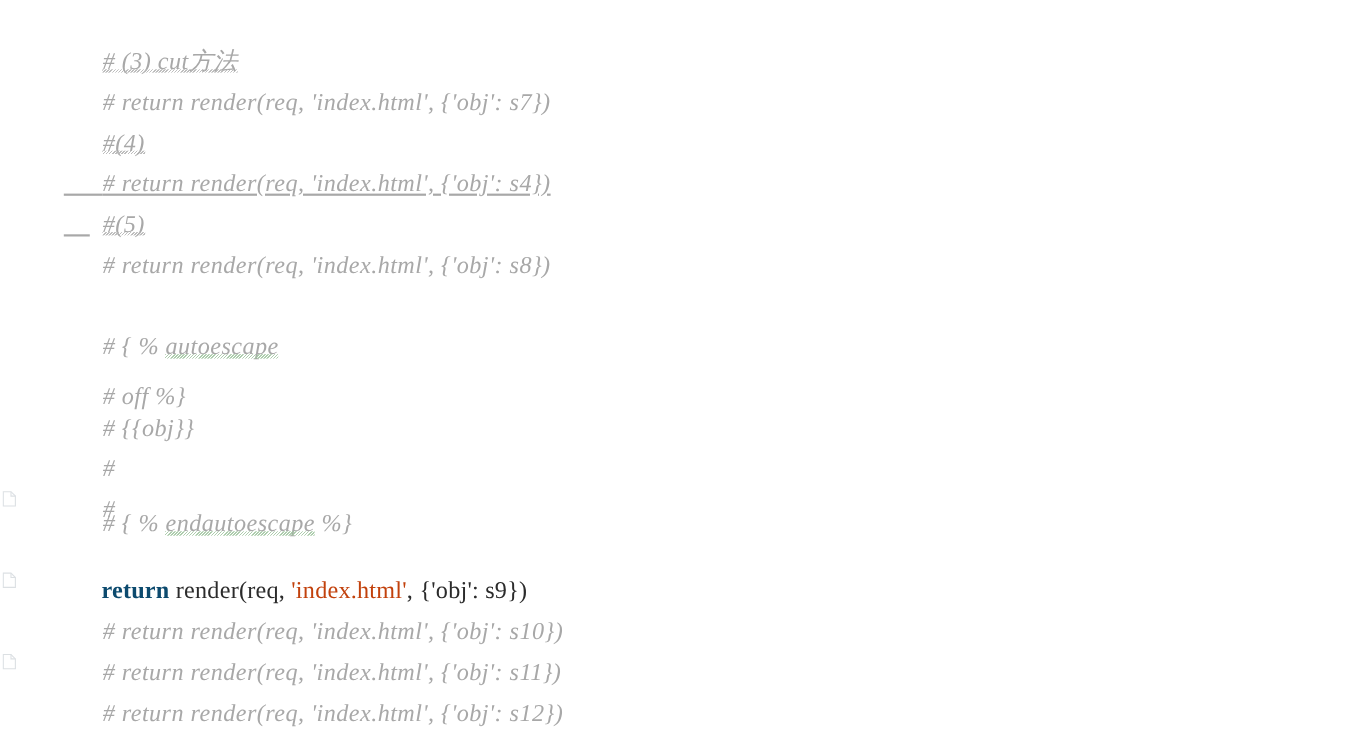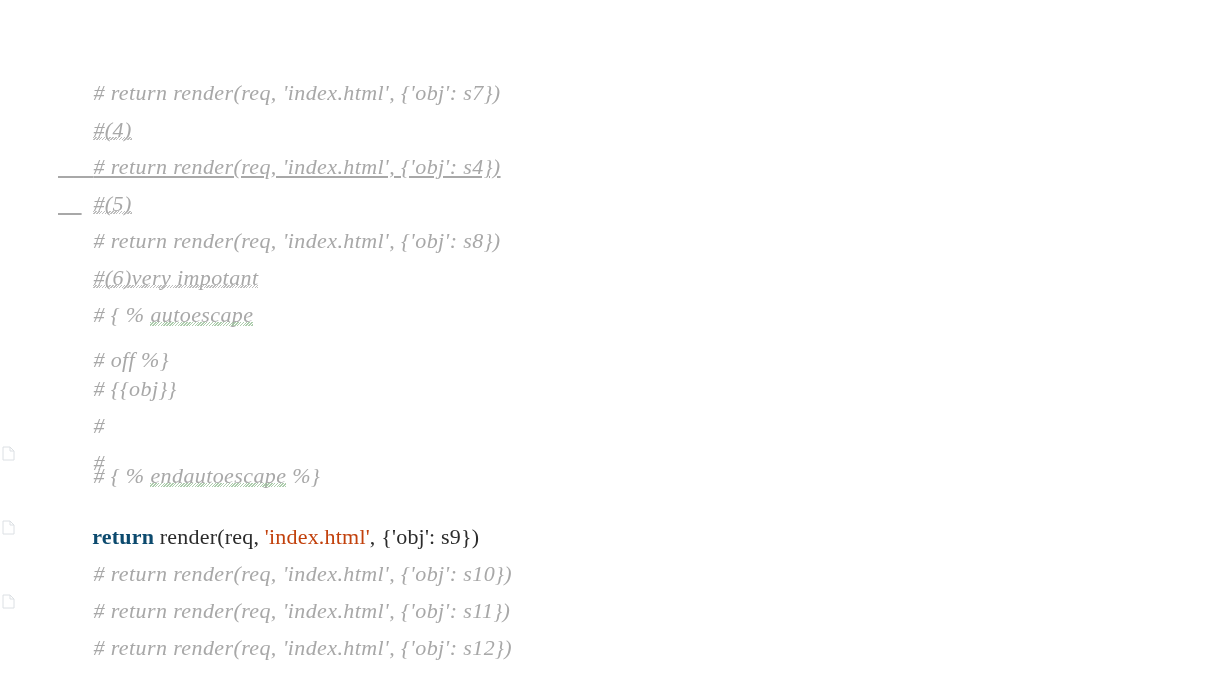--- a/index.html
+++ b/index.html
@@ -135,20 +135,23 @@
     <div class="fold-marker" style="top:594px;">
       <svg width="13" height="15" viewBox="0 0 13 15">
         <path d="M1 1 H8 L12 5 V14 H1 Z" fill="none" stroke="#9aa6b0" stroke-width="1"></path>
         <path d="M8 1 V5 H12" fill="none" stroke="#9aa6b0" stroke-width="1"></path>
       </svg>
     </div>
   </div>
 
   <div class="code-area">
 
+    <div class="code-line line-comment" style="top:0px;">
+      <span class="squiggle squiggle-flat"># (3) cut方法</span>
+    </div>
 
     <div class="code-line line-comment" style="top:37px;">
       <span># return render(req, 'index.html', {'obj': s7})</span>
     </div>
 
     <div class="code-line line-comment" style="top:74px;">
       <span class="squiggle squiggle-flat">#(4)</span>
     </div>
 
     <div class="code-line line-comment" style="top:111px;text-decoration:underline;">
@@ -156,23 +159,20 @@
     </div>
 
     <div class="code-line line-comment" style="top:148px;">
       <span class="squiggle squiggle-flat">#(5)</span>
     </div>
 
     <div class="code-line line-comment" style="top:185px;">
       <span># return render(req, 'index.html', {'obj': s8})</span>
     </div>
 
-    <div class="code-line line-comment" style="top:222px;">
-      <span class="squiggle squiggle-flat">#(6)very impotant</span>
-    </div>
 
     <div class="code-line line-comment" style="top:259px;">
       <span># { % </span><span class="squiggle">autoescape</span><span></span>
     </div>
 
     <div class="code-line line-comment" style="top:304px;">
       <span># off %}</span>
     </div>
 
     <div class="code-line line-comment" style="top:333px;">

